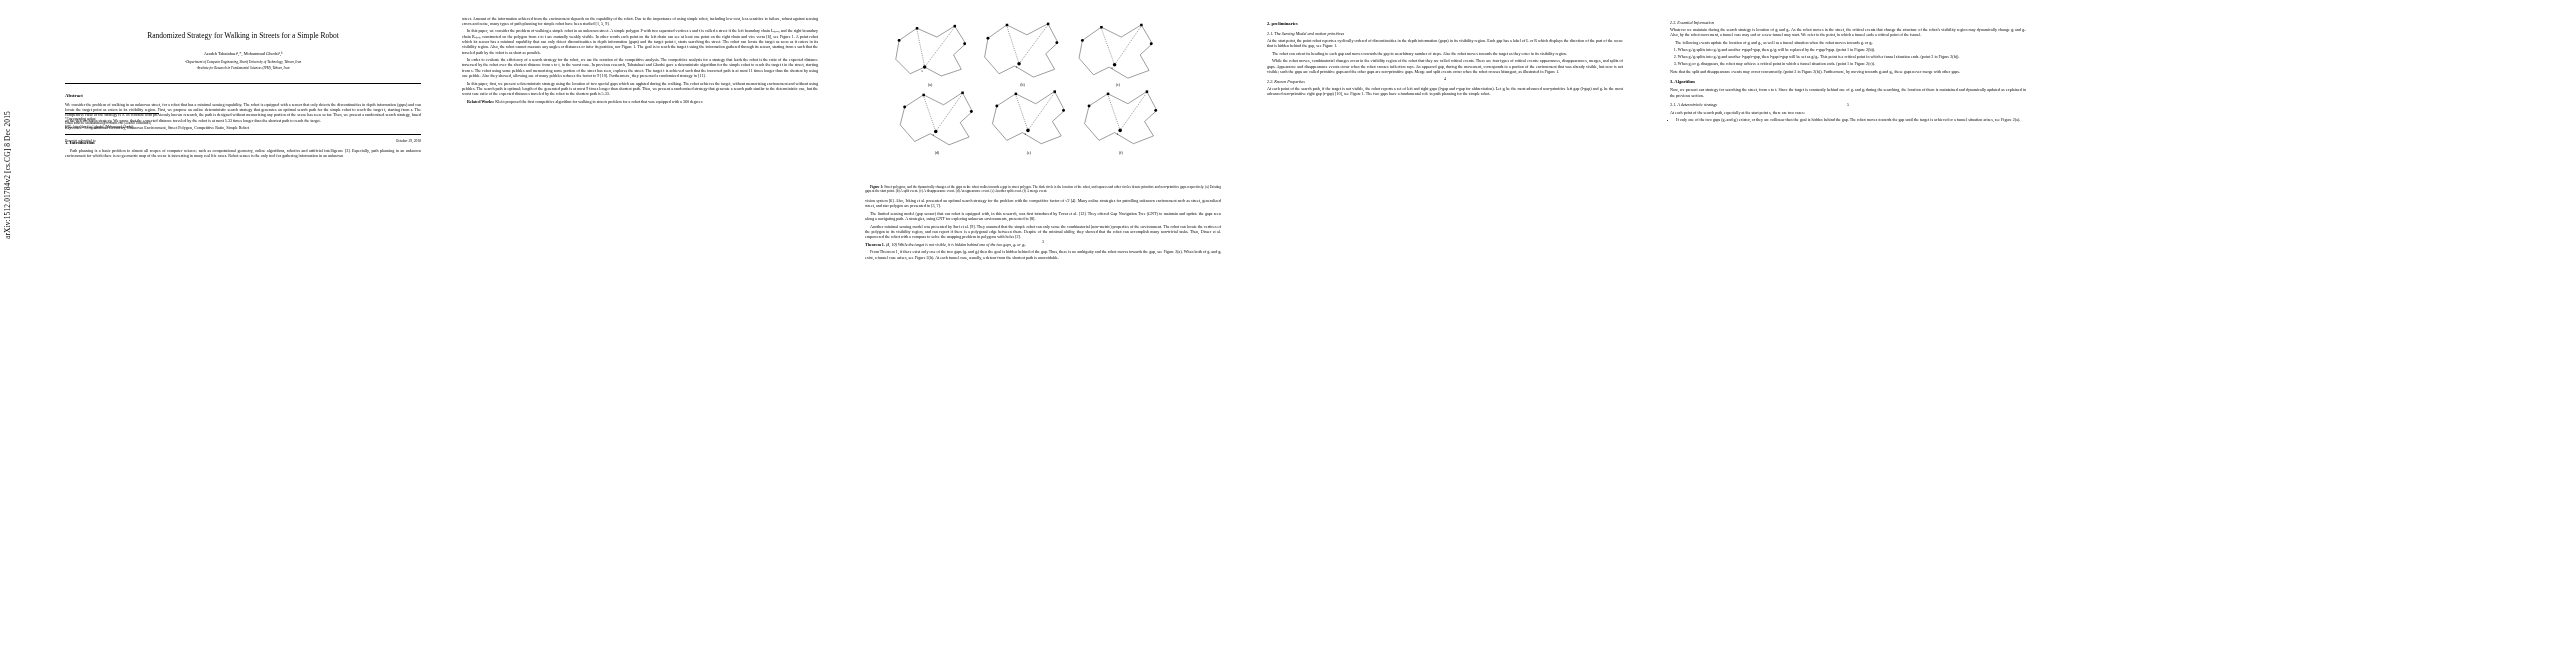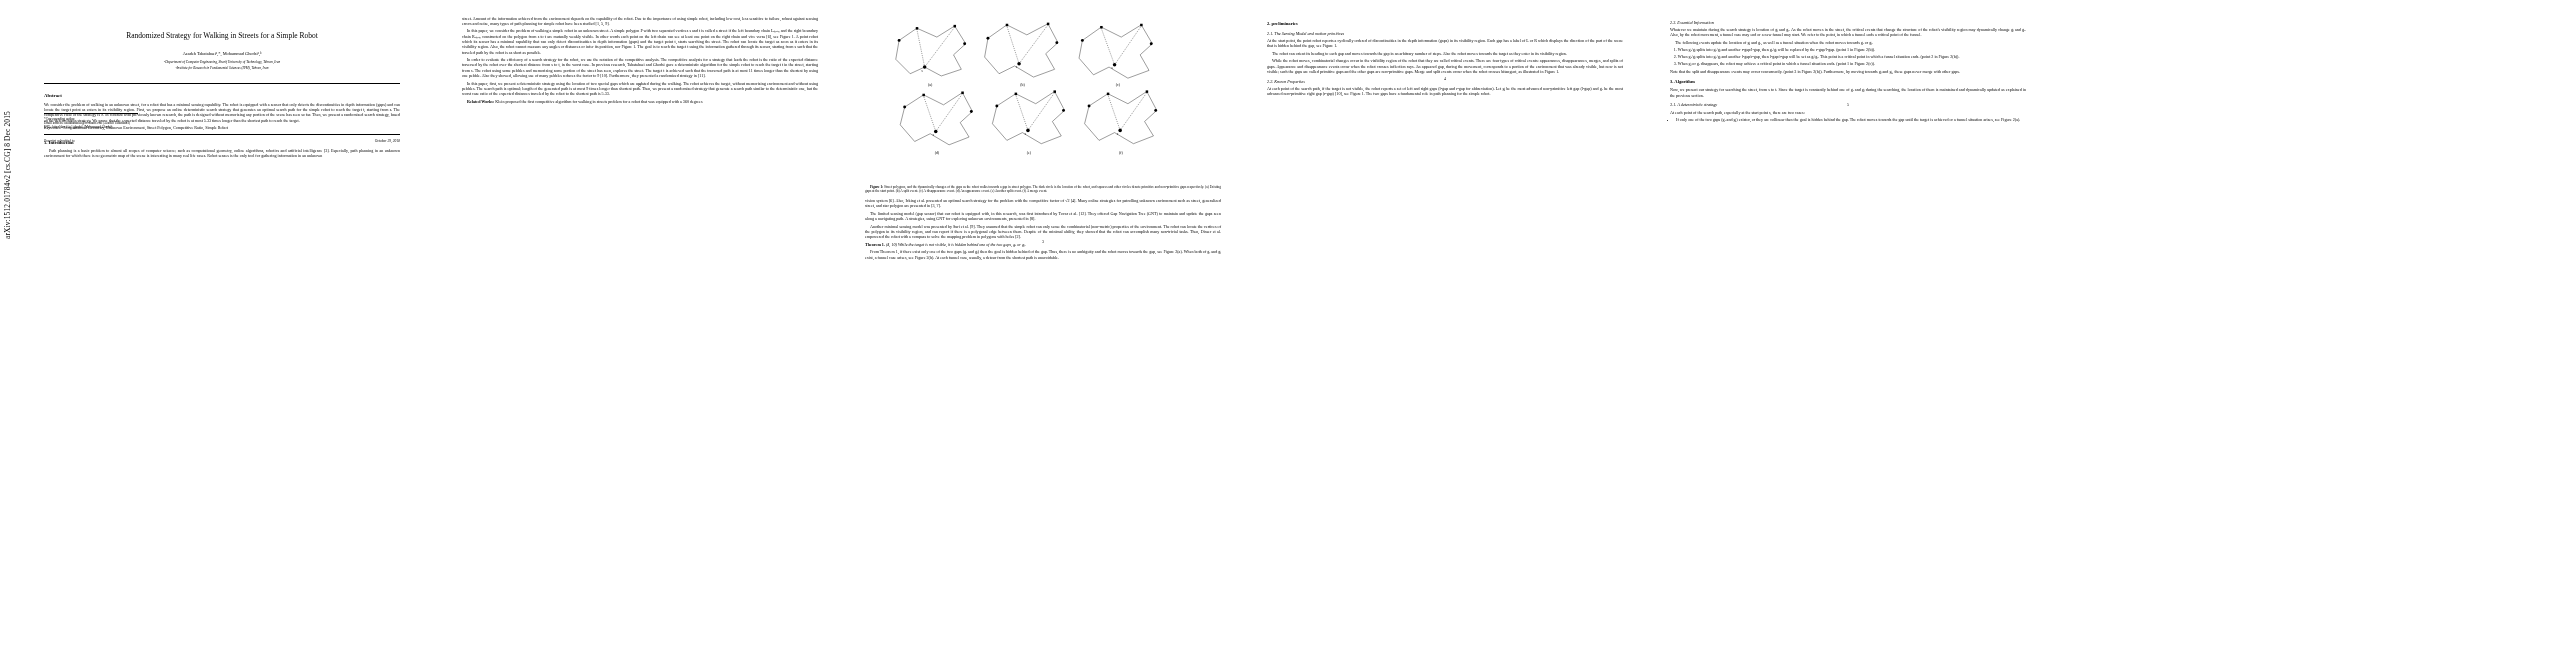--- a/index.html
+++ b/index.html
@@ -150,21 +150,21 @@
   i.it { font-style: italic; }
   b.bf { font-weight: bold; }
 </style>
 </head>
 <body>
 
 <div class="page">
 
   <div class="arxiv-stamp">arXiv:1512.01784v2  [cs.CG]  8 Dec 2015</div>
 
-  <div class="col" style="left:44px;">
+  <div class="col" style="left:65px;">
     <h1 class="title">Randomized Strategy for Walking in Streets for a Simple Robot</h1>
     <div class="authors">Azadeh Tabatabaeiᵃ,*, Mohammad Ghodsiᵃ,ᵇ</div>
     <div class="affil">ᵃDepartment of Computer Engineering, Sharif University of Technology, Tehran, Iran</div>
     <div class="affil" style="margin-top:1.1px;">ᵇInstitute for Research in Fundamental Sciences (IPM), Tehran, Iran</div>
 
     <hr class="rule" style="margin-top:12.2px;">
     <div class="abstract-head">Abstract</div>
     <p class="noindent">We consider the problem of walking in an unknown street, for a robot that has a minimal sensing capability. The robot is equipped with a sensor that only detects the discontinuities in depth information (gaps) and can locate the target point as enters in its visibility region. First, we propose an online deterministic search strategy that generates an optimal search path for the simple robot to reach the target t, starting from s. The competitive ratio of the strategy is 9. In contrast with previously known research, the path is designed without memorizing any portion of the scene has seen so far. Then, we present a randomized search strategy, based on the deterministic strategy. We prove that the expected distance traveled by the robot is at most 5.33 times longer than the shortest path to reach the target.</p>
     <p class="kw noindent"><i class="it">Keywords:</i><span> Computational Geometry, Unknown Environment, Street Polygon, Competitive Ratio, Simple Robot</span></p>
     <hr class="rule">

